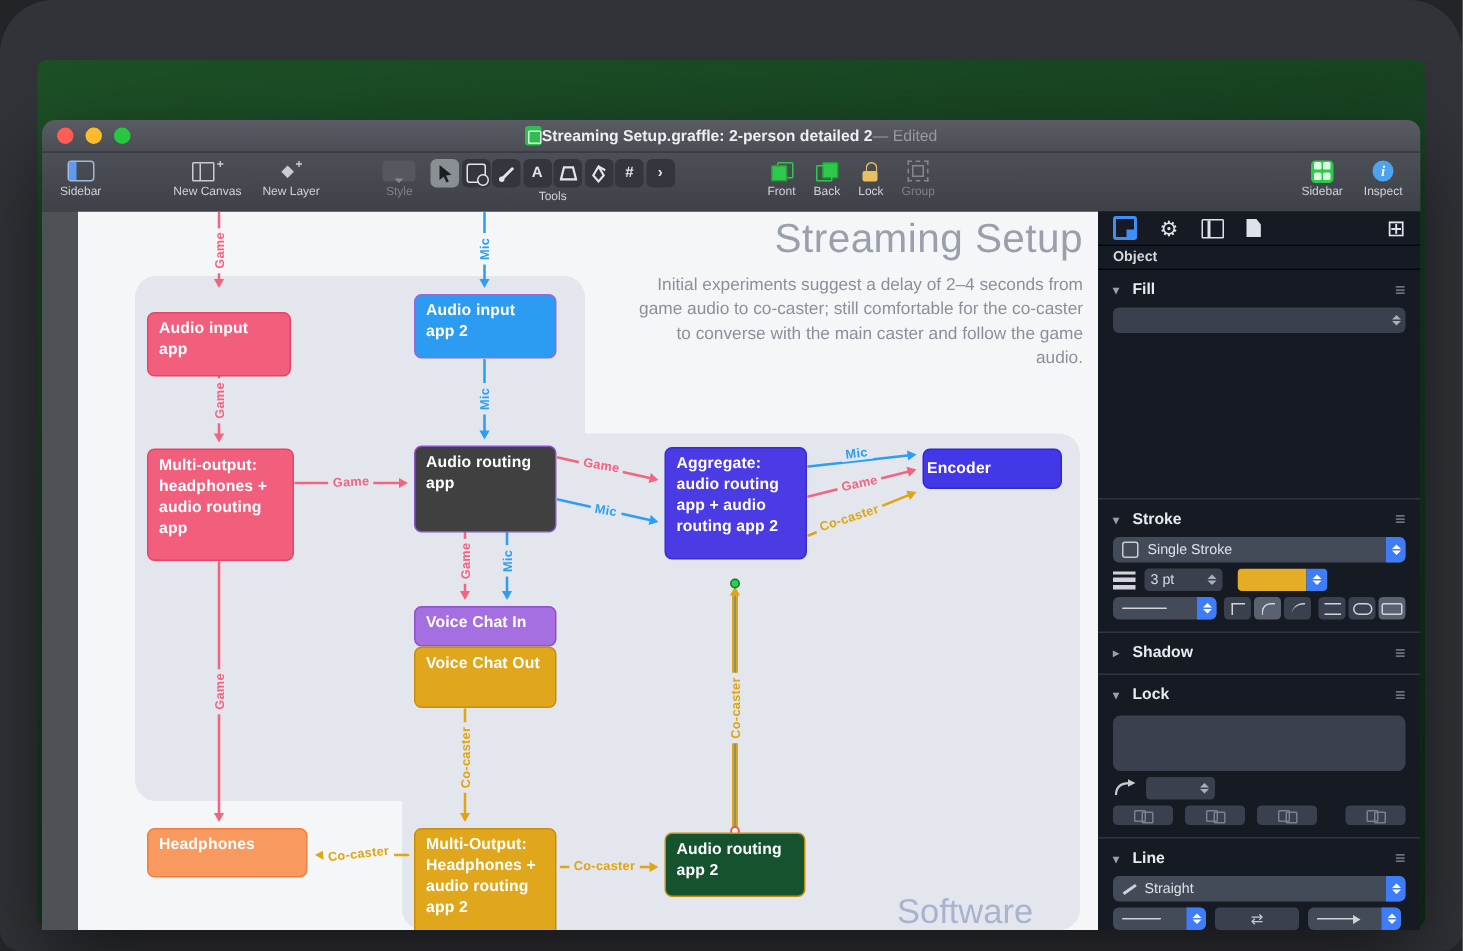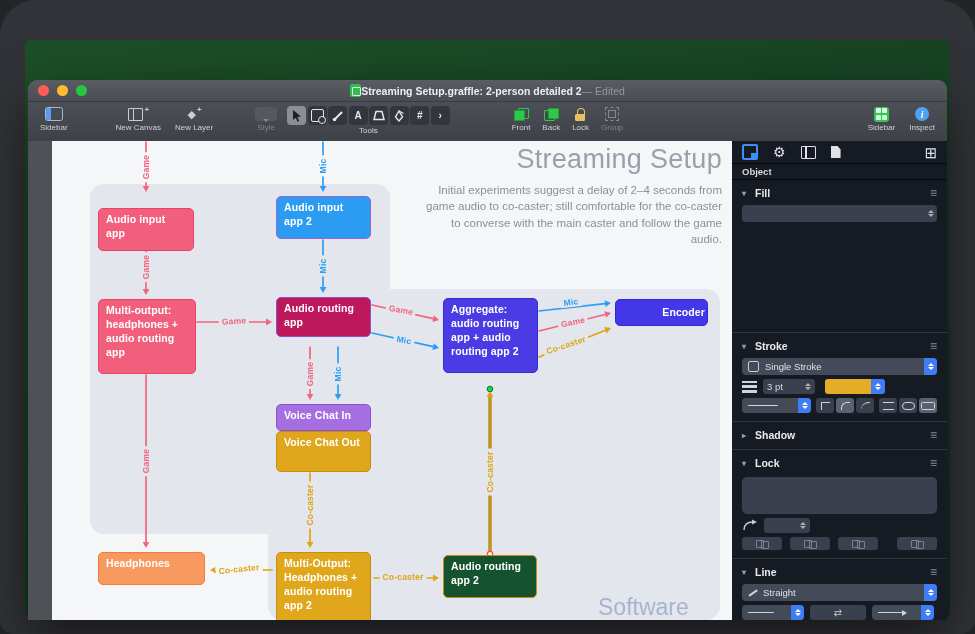--- a/index.html
+++ b/index.html
@@ -51,21 +51,21 @@
   .canvas-viewport{position:absolute;left:0;top:0;width:704px;height:479px;background:#4e5156;overflow:hidden;}
   .page{position:absolute;left:24px;top:0;width:680px;height:479px;background:#f5f6f8;}
   #diagram-layer{position:absolute;left:-28px;top:-141px;width:975px;height:634px;}
   .grayshape{position:absolute;background:#e3e6ed;border-radius:14px;}
   .diagram-title{position:absolute;left:420px;top:144px;width:302px;text-align:right;font-size:27px;font-weight:400;color:#9aa0ab;letter-spacing:.3px;}
   .diagram-sub{position:absolute;left:426px;top:182px;width:296px;text-align:right;font-size:11.5px;line-height:1.43;color:#8a909b;}
   .watermark{position:absolute;left:598px;top:594px;font-size:23px;color:#a9b3cf;}
   #edge-svg{position:absolute;left:0;top:0;}
   .node{position:absolute;border-radius:5px;border:1.5px solid;color:#fff;font-size:10.5px;font-weight:700;line-height:1.32;padding:4px 7px;box-sizing:border-box;letter-spacing:.1px;}
   .node b{display:inline;font-weight:700;}
-  .node.center{display:flex;align-items:center;justify-content:flex-end;padding:2px;}
+  .node.center{display:flex;align-items:center;justify-content:flex-start;padding:2px;}
   .edge-label{position:absolute;font-size:8.5px;font-weight:700;padding:0 3px;white-space:nowrap;letter-spacing:.2px;}
   
   .inspector{position:absolute;left:704px;top:0;width:215px;height:479px;background:#161a22;color:#e8eaee;box-sizing:border-box;overflow:hidden;}
   .itab-row{height:22px;display:flex;align-items:center;padding:0 10px;border-bottom:1px solid #05070a;gap:15px;}
   .objicon{width:12px;height:12px;border:2px solid #3e8ef7;border-radius:2px;position:relative;}
   .objicon:after{content:"";position:absolute;right:-1px;bottom:-1px;width:6px;height:6px;background:#3e8ef7;}
   .gearicon{font-size:14px;color:#dfe2e8;line-height:1;}
   .canvicon{width:13px;height:11px;border:1.5px solid #dfe2e8;border-radius:1px;position:relative;}
   .canvicon:after{content:"";position:absolute;left:3.5px;top:0;bottom:0;width:1.5px;background:#dfe2e8;}
   .pageicon{width:10px;height:12px;background:#dfe2e8;clip-path:polygon(0 0,70% 0,100% 30%,100% 100%,0 100%);}
@@ -345,21 +345,21 @@
             <span class="edge-label" style="left: 573px; top: 322px; color: rgb(242, 100, 127); background: rgb(227, 230, 237); transform: translate(-50%, -50%) rotate(-12deg);">Game</span>
             <span class="edge-label" style="left: 566px; top: 345px; color: rgb(223, 165, 18); background: rgb(227, 230, 237); transform: translate(-50%, -50%) rotate(-18deg);">Co-caster</span>
             <span class="edge-label" style="left: 146px; top: 461px; color: rgb(242, 100, 127); background: rgb(227, 230, 237); transform: translate(-50%, -50%) rotate(-90deg);">Game</span>
             <span class="edge-label" style="left: 310px; top: 505px; color: rgb(223, 165, 18); background: rgb(227, 230, 237); transform: translate(-50%, -50%) rotate(-90deg);">Co-caster</span>
             <span class="edge-label" style="left: 490px; top: 472px; color: rgb(223, 165, 18); background: rgb(227, 230, 237); transform: translate(-50%, -50%) rotate(-90deg);">Co-caster</span>
             <span class="edge-label" style="left: 239px; top: 569px; color: rgb(223, 165, 18); background: rgb(245, 246, 248); transform: translate(-50%, -50%) rotate(-6deg);">Co-caster</span>
             <span class="edge-label" style="left: 403px; top: 577px; color: rgb(223, 165, 18); background: rgb(227, 230, 237); transform: translate(-50%, -50%) rotate(0deg);">Co-caster</span>
             <div class="node" style="left: 98px; top: 208px; width: 96px; height: 43px; background: rgb(242, 95, 125); border-color: rgb(232, 67, 106);"><span>Audio input app</span></div>
             <div class="node" style="left: 276px; top: 196px; width: 95px; height: 43px; background: rgb(43, 156, 242); border-color: rgb(154, 102, 214);"><span>Audio input app 2</span></div>
             <div class="node" style="left: 98px; top: 299px; width: 98px; height: 75px; background: rgb(242, 95, 125); border-color: rgb(232, 67, 106);"><b style="display: block;">Multi-output:</b><span>headphones + audio routing app</span></div>
-            <div class="node" style="left: 276px; top: 297px; width: 95px; height: 40px; background: #be185d; border-color: rgb(141, 80, 204);"><span>Audio routing app</span></div>
+            <div class="node" style="left: 276px; top: 297px; width: 95px; height: 58px; background: #404040; border-color: rgb(141, 80, 204);"><span>Audio routing app</span></div>
             <div class="node" style="left: 443px; top: 298px; width: 95px; height: 75px; background: rgb(74, 59, 228); border-color: rgb(58, 43, 208);"><b style="display: block;">Aggregate:</b><span>audio routing app + audio routing app 2</span></div>
             <div class="node center" style="left: 615px; top: 299px; width: 93px; height: 27px; background: rgb(67, 56, 232); border-color: rgb(52, 40, 212);">
               <span>Encoder</span>
             </div>
             <div class="node" style="left: 276px; top: 404px; width: 95px; height: 27px; background: rgb(165, 111, 226); border-color: rgb(141, 80, 204);"><span>Voice Chat In</span></div>
             <div class="node" style="left: 276px; top: 431px; width: 95px; height: 41px; background: rgb(224, 167, 28); border-color: rgb(198, 142, 14);"><span>Voice Chat Out</span></div>
             <div class="node" style="left: 98px; top: 552px; width: 107px; height: 33px; background: rgb(248, 154, 96); border-color: rgb(239, 127, 60);"><span>Headphones</span></div>
             <div class="node" style="left: 276px; top: 552px; width: 95px; height: 80px; background: rgb(224, 167, 28); border-color: rgb(198, 142, 14);"><b style="display: block;">Multi-Output:</b><span>Headphones + audio routing app 2</span></div>
             <div class="node" style="left: 443px; top: 555px; width: 94px; height: 43px; background: #14532d; border-color: rgb(198, 142, 14);"><span>Audio routing app 2</span></div>
           </div>

